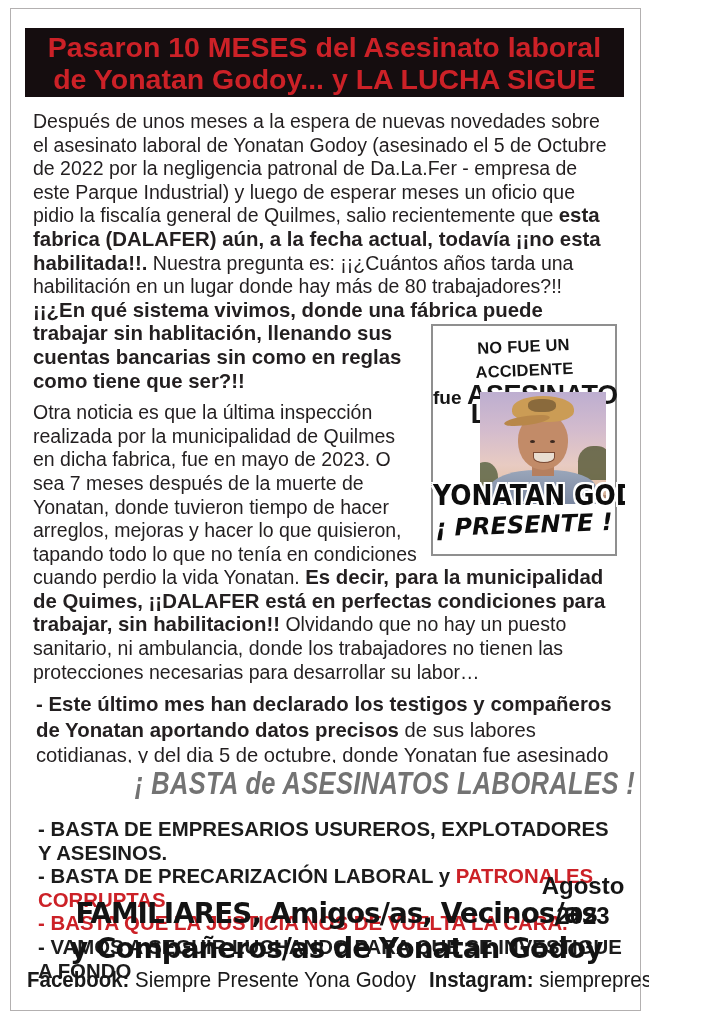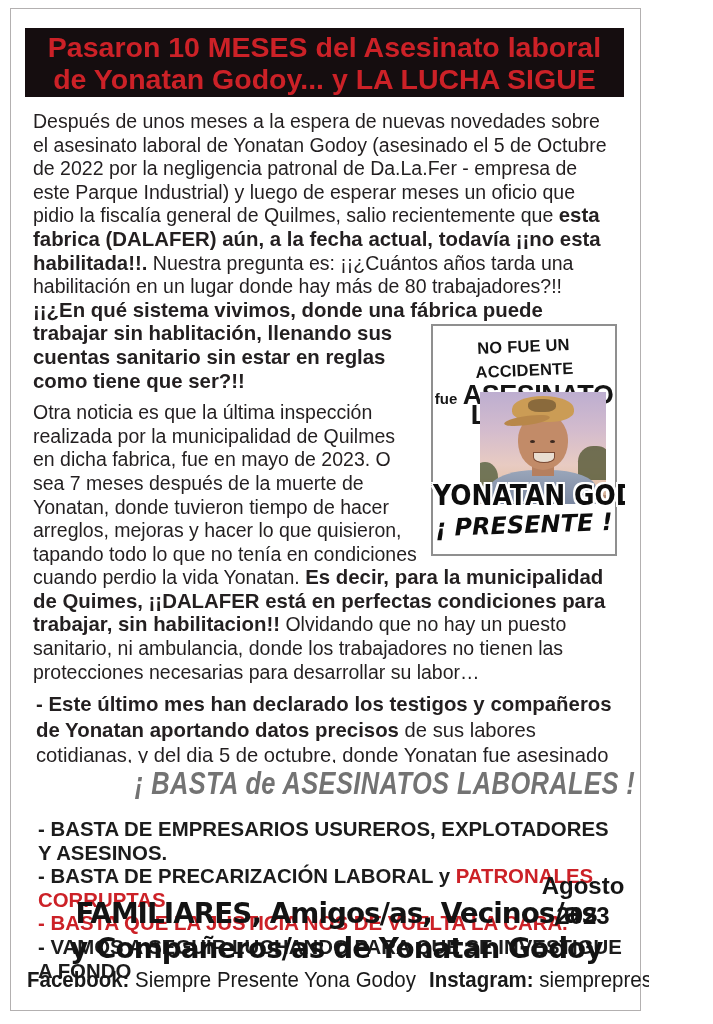--- a/index.html
+++ b/index.html
@@ -18,21 +18,21 @@
   .b{font-weight:bold;font-size:20.4px;}
   .red{color:#cc2127;}
   .p3{clear:right;font-size:20.2px;line-height:25.4px;padding-left:3px;}
 
   
   .memorial{float:right;width:186px;height:232px;margin:2px 0 8px 14px;border:2px solid #8f8f8f;
         background:#fff;position:relative;text-align:center;box-sizing:border-box;}
   .m-accident{margin-top:9px;font-weight:bold;font-size:16.5px;letter-spacing:.2px;
         transform:rotate(-2.5deg);color:#151515;}
   .m-fueline{margin-top:1px;white-space:nowrap;color:#151515;}
-  .m-fue{font-weight:bold;font-size:15px;}
+  .m-fue{font-weight:bold;font-size:19px;}
   .m-big{font-weight:bold;font-size:27px;letter-spacing:-.5px;transform:scaleY(1.05);display:inline-block;}
   .m-laboral{margin-top:-6px;padding-left:22px;color:#151515;}
   .photo{position:absolute;left:47px;top:66px;width:126px;height:112px;overflow:hidden;
         background:linear-gradient(180deg,#bdaed0 0%,#d4bccd 35%,#e8cbc2 65%,#e2c0a8 85%,#c6a18b 100%);}
   .ph-tree-r{position:absolute;right:-6px;top:48%;width:34px;height:34px;background:#5c5e3c;
         border-radius:45% 45% 10% 10%;opacity:.85;}
   .ph-tree-l{position:absolute;left:-8px;top:62%;width:26px;height:30px;background:#55603e;
         border-radius:50% 50% 0 0;opacity:.8;}
   .ph-ground{position:absolute;bottom:0;width:100%;height:9px;background:#b08a74;}
   .ph-shirt{position:absolute;left:10px;bottom:-6px;width:106px;height:40px;
@@ -101,21 +101,21 @@
             <span class="ph-face" style="display:block"></span>
             <span class="ph-eye" style="display:block;left:50px;"></span>
             <span class="ph-eye" style="display:block;left:70px;"></span>
             <span class="ph-smile" style="display:block"></span>
             <span class="ph-cap" style="display:block"></span>
             <span class="ph-cap-patch" style="display:block"></span>
             <span class="ph-brim" style="display:block"></span>
           </span>
           <span class="m-name" style="display:block">YONATAN GODOY</span>
           <span class="m-presente" style="display:block">¡ PRESENTE !</span>
-        </span><span class="b">puede trabajar sin hablitación, llenando sus cuentas sanitario sin estar en reglas como tiene que ser?!!</span></p>
+        </span><span class="b">puede trabajar sin hablitación, llenando sus cuentas bancarias sin como en reglas como tiene que ser?!!</span></p>
     <p><span>Otra noticia es que la última inspección realizada por la municipalidad de Quilmes en dicha fabrica, fue en mayo de 2023. O sea 7 meses después de la muerte de Yonatan, donde tuvieron tiempo de hacer arreglos, mejoras y hacer lo que quisieron, tapando todo lo que no tenía en condiciones cuando perdio la vida Yonatan. </span><span class="b">Es decir, para la municipalidad de Quimes, ¡¡DALAFER está en perfectas condiciones para trabajar, sin habilitacion!!</span><span> Olvidando que no hay un puesto sanitario, ni ambulancia, donde los trabajadores no tienen las protecciones necesarias para desarrollar su labor…</span></p>
     <p class="p3"><span class="b">- Este último mes han declarado los testigos y compañeros de Yonatan aportando datos precisos</span><span> de sus labores cotidianas, y del dia 5 de octubre, donde Yonatan fue asesinado laboralmente, donde quedó en evidencia que DALAFER no inspeccionó, no controló, ni le importo si podía ocurrir algo tan trágico. Y esto quedó evidenciado tambien ya que siguieron trabajando como si nada hubiera ocurrido. </span><span class="red">Así son estas patronales chupasangre y explotadoras.</span></p>
 
   </div>
 
   <div class="slogan">
     <span>¡ BASTA de ASESINATOS LABORALES !</span>
   </div>
 
   <div class="demands">

